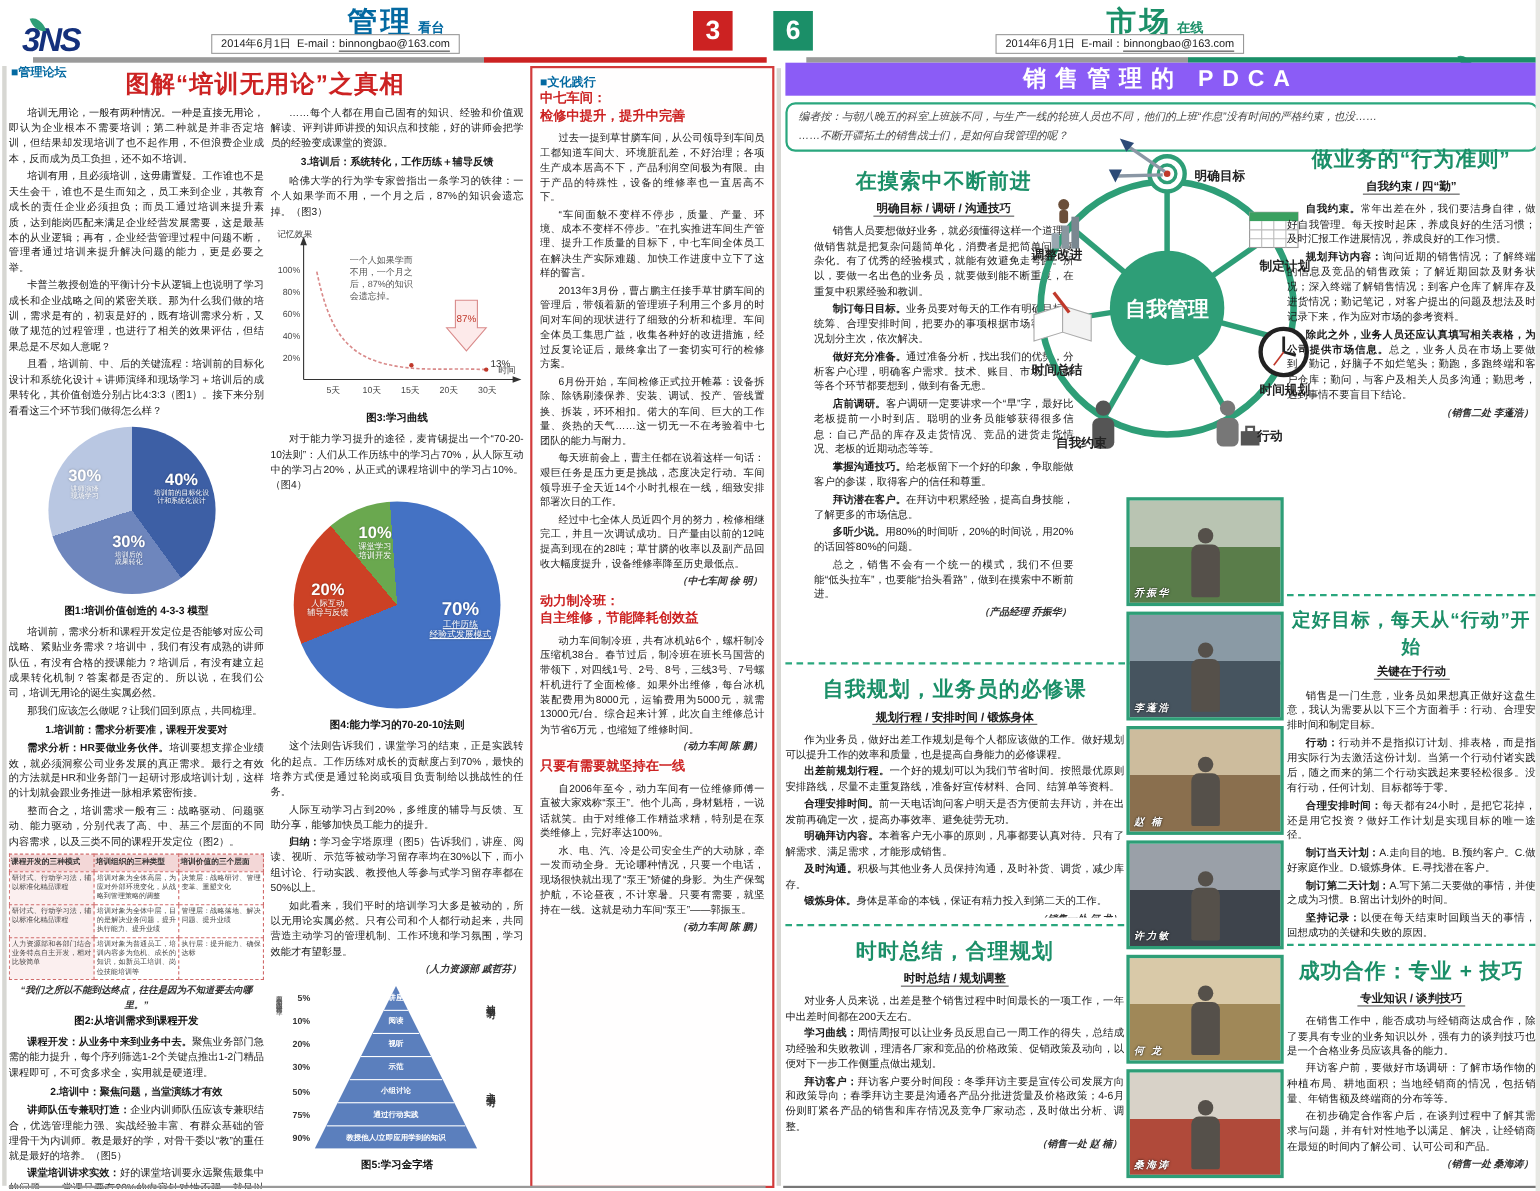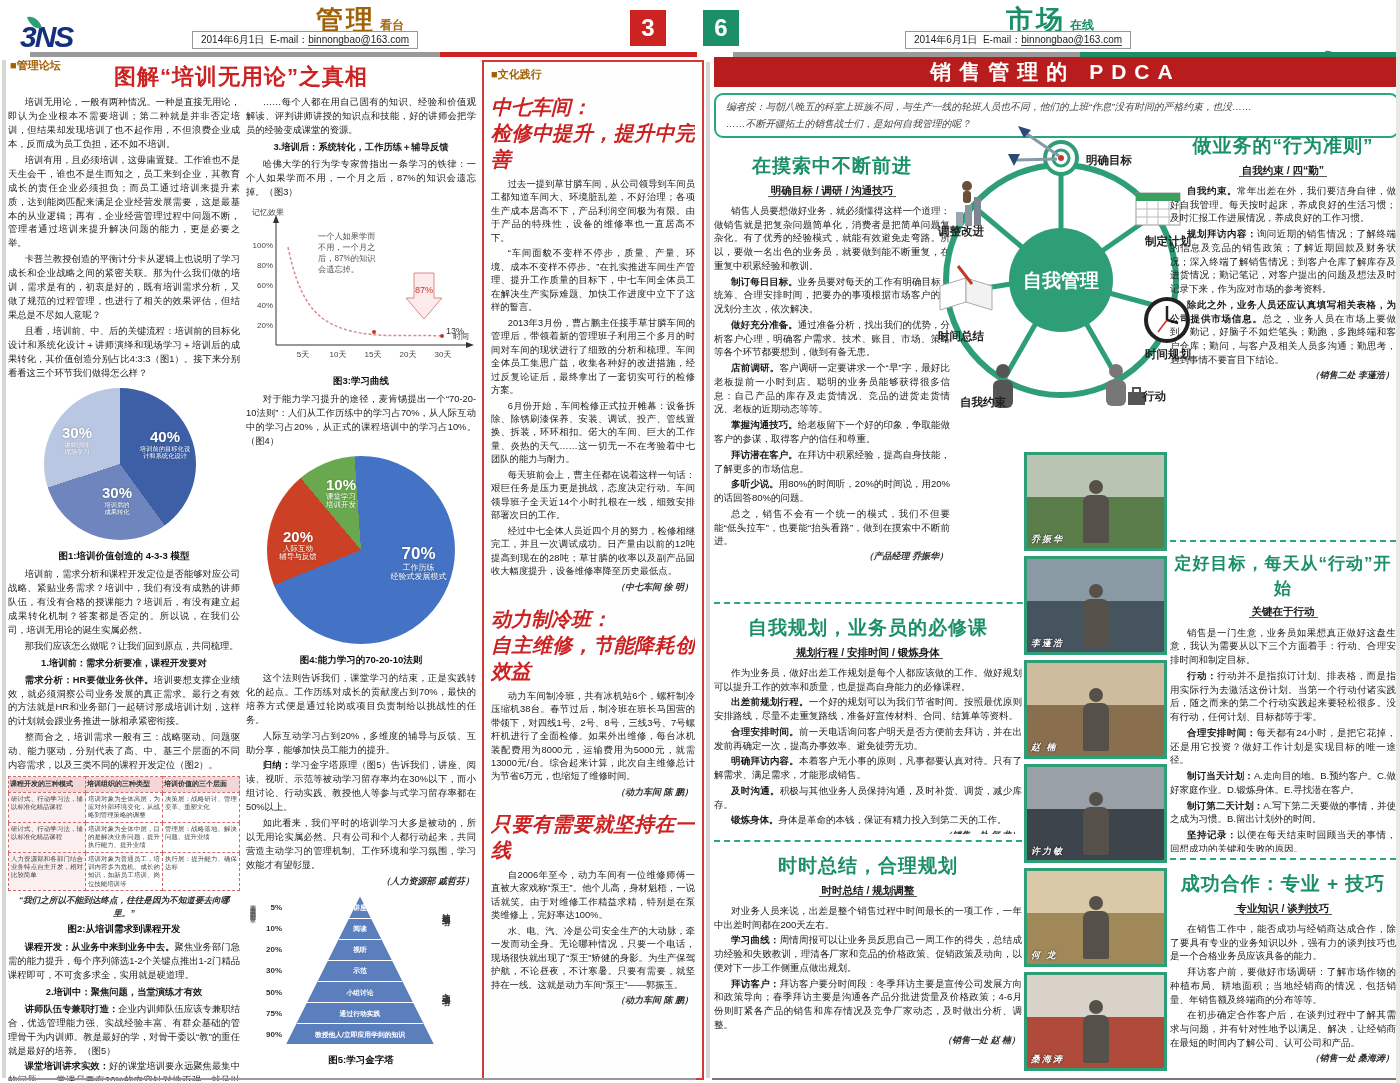--- a/index.html
+++ b/index.html
@@ -4,42 +4,42 @@
 <style>
   html,body{margin:0;padding:0;background:#e8e8e4;}
   #page{position:relative;width:1396px;height:1083px;background:#fff;overflow:hidden;
         font-family:"Liberation Sans","DejaVu Sans",sans-serif;color:#1a1a1a;}
   .abs{position:absolute;}
   
   .logo{font-style:italic;font-weight:900;font-size:30px;color:#14307c;letter-spacing:-2px;position:relative;}
   .logo .leaf{position:absolute;width:11px;height:15px;background:#2e9e77;border-radius:0 100% 0 100%;top:-5px;left:9px;transform:rotate(-18deg);}
   .mast-big{font-size:27px;font-weight:bold;letter-spacing:3px;}
   .mast-small{font-size:12px;font-weight:bold;margin-left:4px;}
-  .red{color:#a16207;} .green{color:#1b8f68;}
+  .red{color:#0369a1;} .green{color:#1b8f68;}
   .datebox{border:1px solid #999;font-size:10px;padding:1px 8px;white-space:nowrap;color:#222;background:#fff;}
   .datebox .em{border-bottom:1px solid #444;}
   .pn{width:36px;height:36px;color:#fff;font-size:24px;font-weight:bold;text-align:center;line-height:36px;}
   .bar{height:5px;}
   
   .col{font-size:9.3px;line-height:1.5;text-align:justify;overflow:hidden;}
   .cul{font-size:9.3px;line-height:1.45;text-align:justify;overflow:hidden;}
   .rart{font-size:9.5px;line-height:1.45;text-align:justify;overflow:hidden;}
   .para{margin:0 0 2px;text-indent:1.8em;}
   .subhead{font-weight:bold;text-align:center;margin:3px 0;text-indent:0;}
   .quote{font-size:8.6px;font-style:italic;font-weight:bold;text-align:center;margin:3px 0 1px;text-indent:0;color:#333;}
   .fig-caption{font-size:9.5px;font-weight:bold;text-align:center;margin:2px 0 5px;text-indent:0;color:#111;}
   .byline{text-align:right;font-weight:bold;font-size:9px;margin:2px 2px 4px 0;text-indent:0;color:#333;font-style:italic;}
   .sec-label{font-size:11px;font-weight:bold;}
   .main-title{font-size:22px;font-weight:bold;text-align:center;color:#cc2222;letter-spacing:1px;}
-  .c-title{color:#cc2222;font-size:20px;font-weight:bold;line-height:1.3;margin:12px 0 6px;text-indent:0;font-style:italic;}
+  .c-title{color:#cc2222;font-size:12px;font-weight:bold;line-height:1.3;margin:0 0 6px;text-indent:0;}
   .g-title{color:#1b8f68;font-size:19px;font-weight:bold;text-align:center;margin:4px 0 3px;letter-spacing:1px;}
   .g-sub{font-size:10.5px;font-weight:bold;text-align:center;margin:0 0 6px;}
   .g-sub span{border-bottom:1px solid #555;padding:0 3px;}
   .divider{border-top:2px dashed #2aa77e;}
-  .banner{background:#b91c1c;color:#fff;font-size:21px;font-weight:bold;text-align:center;line-height:30px;letter-spacing:8px;}
+  .banner{background:#8b5cf6;color:#fff;font-size:21px;font-weight:bold;text-align:center;line-height:30px;letter-spacing:8px;}
   .editor{border:2px solid #2aa77e;border-radius:9px;font-size:9.8px;font-style:italic;color:#444;padding:4px 10px;line-height:1.7;background:#fff;}
   .culturebox{border:2px solid #d23a3a;padding:5px 7px;background:#fffefe;}
   
   .fig{margin:3px auto;position:relative;text-indent:0;}
   .pie{border-radius:50%;}
   .plabel{position:absolute;color:#fff;text-align:center;line-height:1.15;text-shadow:0 0 2px rgba(0,0,0,.35);}
   .ppct{display:block;font-size:15px;font-weight:bold;}
   .psub{display:block;font-size:6.3px;white-space:pre-line;}
   table.f2{border-collapse:collapse;width:100%;table-layout:fixed;}
   table.f2 th{background:#f3d7d7;border:1px dashed #d06a6a;font-size:7px;padding:2px 1px;color:#333;}
@@ -191,21 +191,21 @@
       <p class="para">对于能力学习提升的途径，麦肯锡提出一个“70-20-10法则”：人们从工作历练中的学习占70%，从人际互动中的学习占20%，从正式的课程培训中的学习占10%。（图4）</p>
       <div id="fig4" class="fig" style="width:230px;height:198px;">
       <div class="pie" id="pie4" style="width: 188px; height: 188px; position: absolute; left: 21px; top: 4px; background: conic-gradient(from -40deg, rgb(106, 168, 79) 0%, rgb(106, 168, 79) 10%, rgb(68, 114, 196) 10%, rgb(68, 114, 196) 80%, rgb(204, 65, 37) 80%, rgb(204, 65, 37) 100%);"></div>
       <div class="plabel" style="left:58px;top:24px;width:74px;">
         <span class="ppct">10%</span>
           <span class="psub" style="font-size:7.5px;">课堂学习
 培训开发</span>
         </div>
       <div class="plabel" style="left:120px;top:92px;width:105px;">
         <span class="ppct" style="font-size:17px;">70%</span>
-          <span class="psub" style="font-size:8px;">工作历练
+          <span class="psub" style="font-size:8px;text-decoration:underline;">工作历练
 经验式发展模式</span>
         </div>
       <div class="plabel" style="left:8px;top:76px;width:88px;">
         <span class="ppct">20%</span>
           <span class="psub" style="font-size:7.5px;">人际互动
 辅导与反馈</span>
         </div>
     </div>
       <p class="fig-caption">图4:能力学习的70-20-10法则</p>
       <p class="para">这个法则告诉我们，课堂学习的结束，正是实践转化的起点。工作历练对成长的贡献度占到70%，最快的培养方式便是通过轮岗或项目负责制给以挑战性的任务。</p>
@@ -278,21 +278,21 @@
   <div class="abs bar" style="left:733px;top:52px;width:347px;background:#9a9a9a;"></div>
   <div class="abs bar" style="left:1080px;top:52px;width:317px;background:#1b8f68;"></div>
   <div class="abs vline" style="left:706px;top:62px;height:1016px;"></div>
 
   <div class="abs banner" style="left:714px;top:57px;width:683px;height:30px;">销售管理的 PDCA</div>
   <div class="abs editor" style="left:714px;top:93px;width:661px;">
     <div>编者按：与朝八晚五的科室上班族不同，与生产一线的轮班人员也不同，他们的上班“作息”没有时间的严格约束，也没……</div>
     <div>……不断开疆拓土的销售战士们，是如何自我管理的呢？</div>
   </div>
 
-  <div class="abs rart" style="left:714px;top:148px;width:236px;height:450px;">
+  <div class="abs rart" style="left:740px;top:148px;width:236px;height:450px;">
     <div class="g-title">在摸索中不断前进</div>
     <div class="g-sub"><span>明确目标 / 调研 / 沟通技巧</span></div>
     <div>
         <p class="para">销售人员要想做好业务，就必须懂得这样一个道理：做销售就是把复杂问题简单化，消费者是把简单问题复杂化。有了优秀的经验模式，就能有效避免走弯路。所以，要做一名出色的业务员，就要做到能不断重复，在重复中积累经验和教训。</p>
         <p class="para"><b>制订每日目标。</b>业务员要对每天的工作有明确目标，统筹、合理安排时间，把要办的事项根据市场客户的情况划分主次，依次解决。</p>
         <p class="para"><b>做好充分准备。</b>通过准备分析，找出我们的优势，分析客户心理，明确客户需求。技术、账目、市场、策略等各个环节都要想到，做到有备无患。</p>
         <p class="para"><b>店前调研。</b>客户调研一定要讲求一个“早”字，最好比老板提前一小时到店。聪明的业务员能够获得很多信息：自己产品的库存及走货情况、竞品的进货走货情况、老板的近期动态等等。</p>
         <p class="para"><b>掌握沟通技巧。</b>给老板留下一个好的印象，争取能做客户的参谋，取得客户的信任和尊重。</p>
         <p class="para"><b>拜访潜在客户。</b>在拜访中积累经验，提高自身技能，了解更多的市场信息。</p>
         <p class="para"><b>多听少说。</b>用80%的时间听，20%的时间说，用20%的话回答80%的问题。</p>

